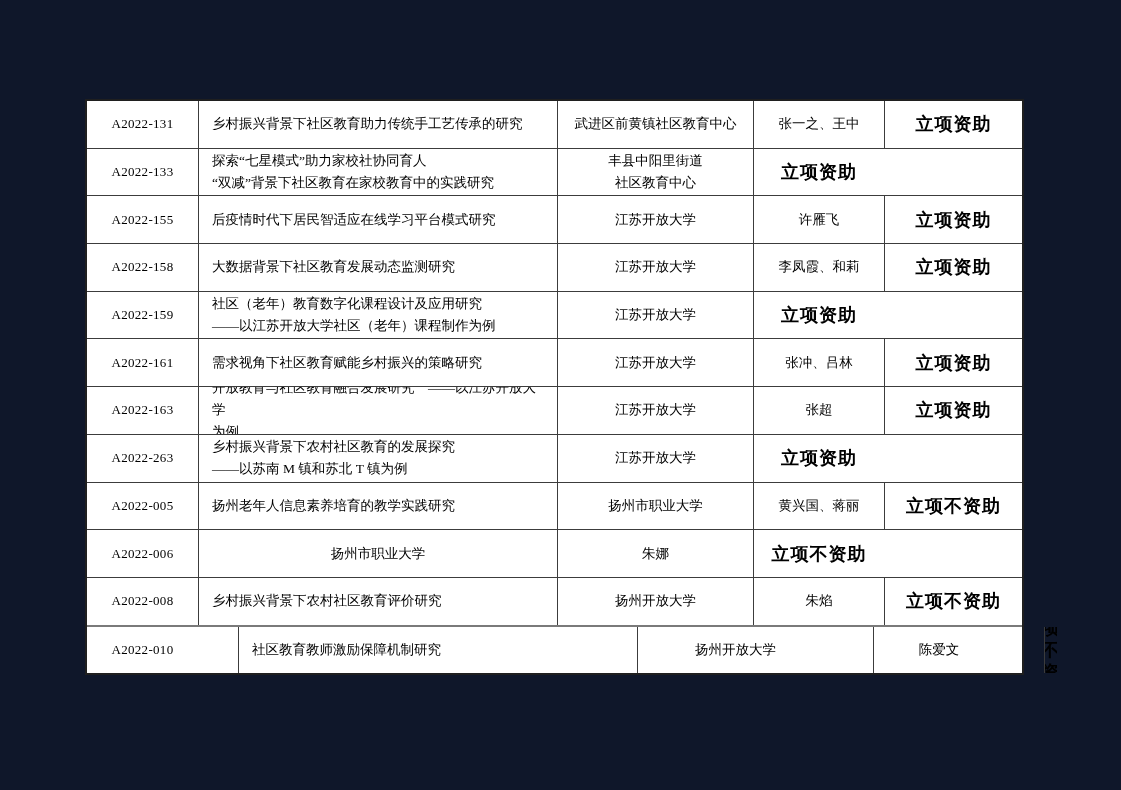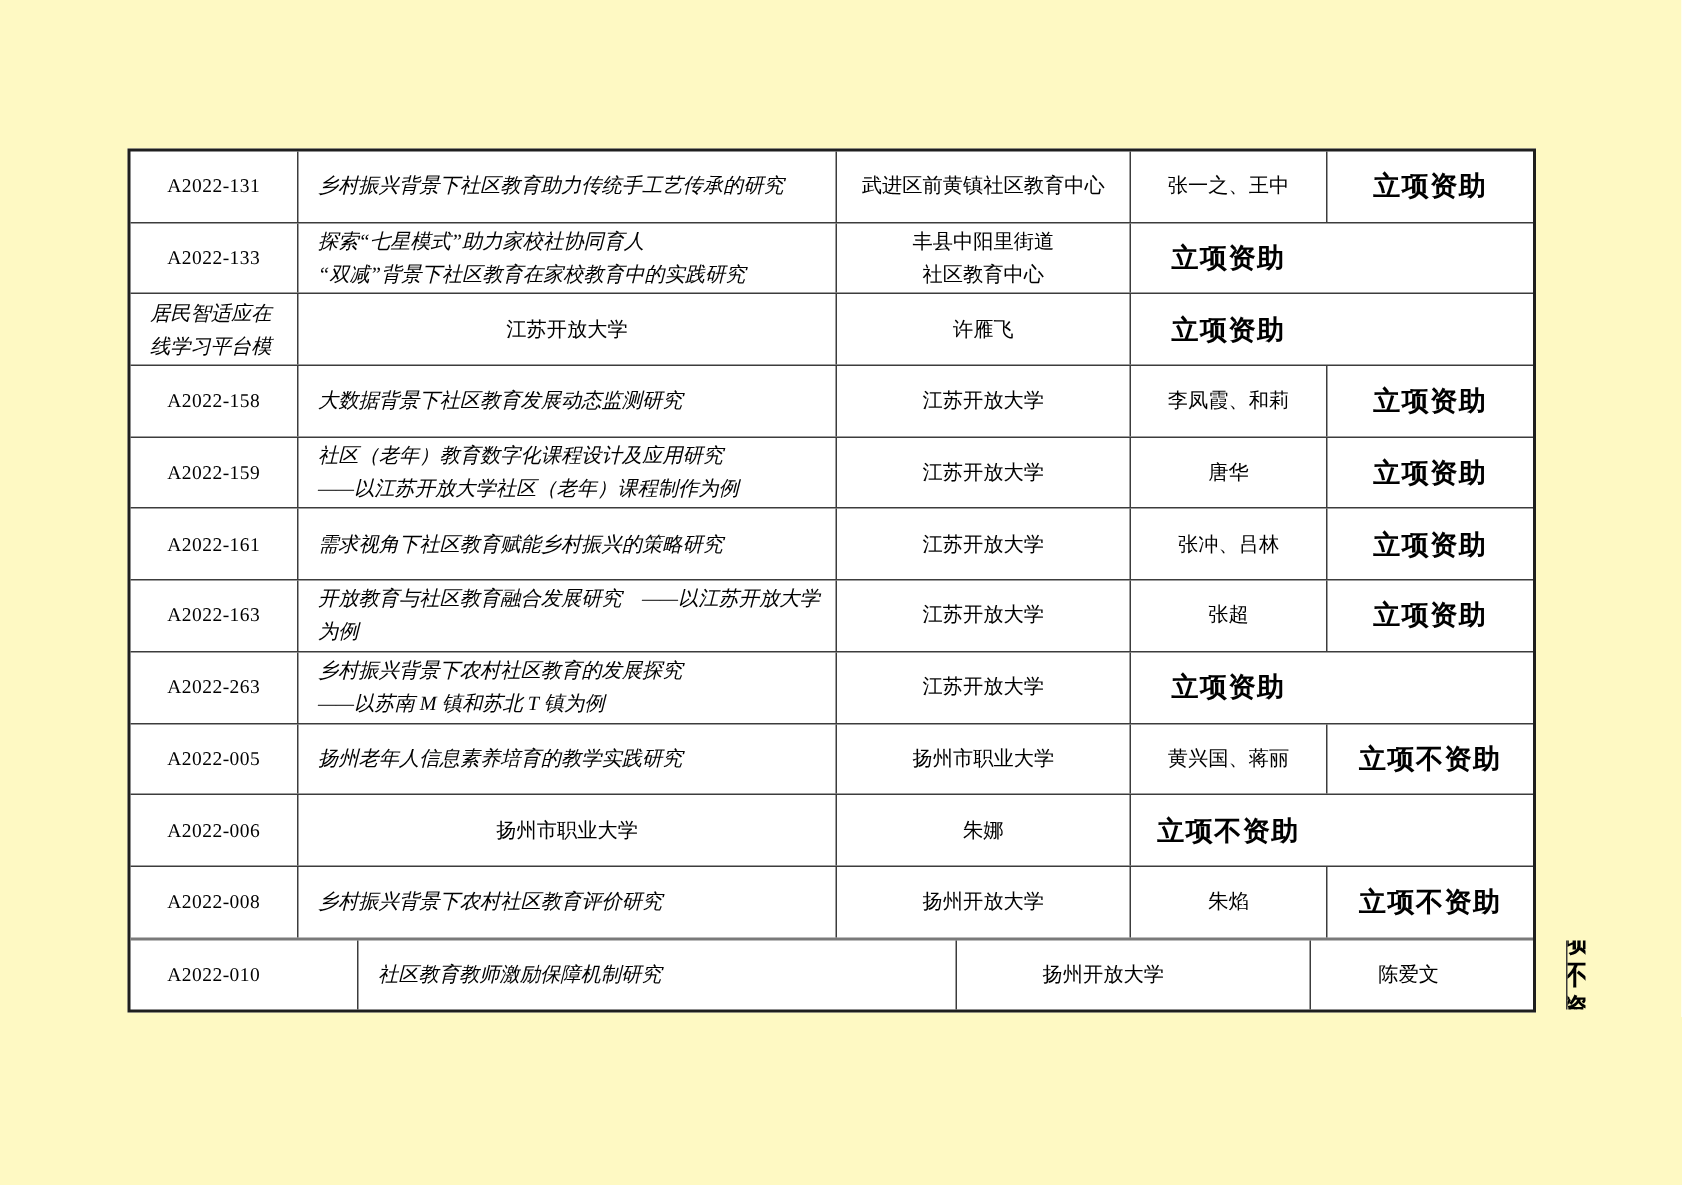--- a/index.html
+++ b/index.html
@@ -9,21 +9,21 @@
     width: 1121px;
     height: 790px;
     overflow: hidden;
     font-family: "Liberation Serif", "DejaVu Serif", serif;
     color: #000000;
   }
   .page {
     position: relative;
     width: 1121px;
     height: 790px;
-    background: #fef9c3;
+    background: #0f172a;
   }
   .doc-table {
     position: absolute;
     left: 85px;
     top: 99px;
     width: 939px;
     box-sizing: border-box;
     border: 2px solid #1f1f1f;
     background: #ffffff;
   }
@@ -58,21 +58,20 @@
   }
   .tcell.code {
     font-size: 13px;
     letter-spacing: 0.3px;
   }
   .tcell.title {
     justify-content: flex-start;
     text-align: left;
     padding-left: 13px;
     padding-right: 10px;
-    font-style: italic;
   }
   .tcell.status {
     font-family: "Liberation Sans", "DejaVu Sans", sans-serif;
     font-weight: bold;
     font-size: 18px;
     letter-spacing: 1px;
   }
 </style>
 </head>
 <body>
@@ -90,40 +89,40 @@
   <div class="trow">
     <div class="tcell code">A2022-133</div>
     <div class="tcell title">探索“七星模式”助力家校社协同育人
 “双减”背景下社区教育在家校教育中的实践研究</div>
     <div class="tcell institution">丰县中阳里街道
 社区教育中心</div>
     <div class="tcell status">立项资助</div>
   </div>
 
   <div class="trow">
+    <div class="tcell code">A2022-155</div>
     <div class="tcell title">后疫情时代下居民智适应在线学习平台模式研究</div>
     <div class="tcell institution">江苏开放大学</div>
     <div class="tcell members">许雁飞</div>
     <div class="tcell status">立项资助</div>
   </div>
 
   <div class="trow">
     <div class="tcell code">A2022-158</div>
     <div class="tcell title">大数据背景下社区教育发展动态监测研究</div>
     <div class="tcell institution">江苏开放大学</div>
     <div class="tcell members">李凤霞、和莉</div>
     <div class="tcell status">立项资助</div>
   </div>
 
   <div class="trow">
     <div class="tcell code">A2022-159</div>
     <div class="tcell title">社区（老年）教育数字化课程设计及应用研究
 ——以江苏开放大学社区（老年）课程制作为例</div>
     <div class="tcell institution">江苏开放大学</div>
-    <div class="tcell members">唐华</div>
     <div class="tcell status">立项资助</div>
   </div>
 
   <div class="trow">
     <div class="tcell code">A2022-161</div>
     <div class="tcell title">需求视角下社区教育赋能乡村振兴的策略研究</div>
     <div class="tcell institution">江苏开放大学</div>
     <div class="tcell members">张冲、吕林</div>
     <div class="tcell status">立项资助</div>
   </div>

